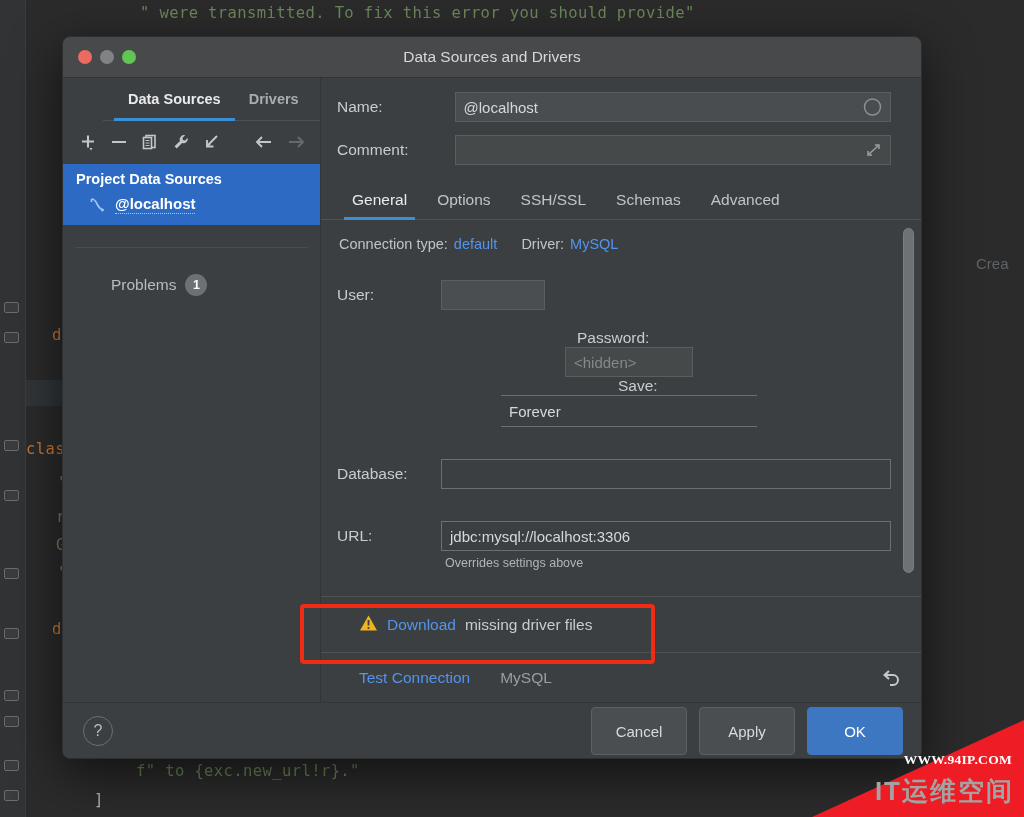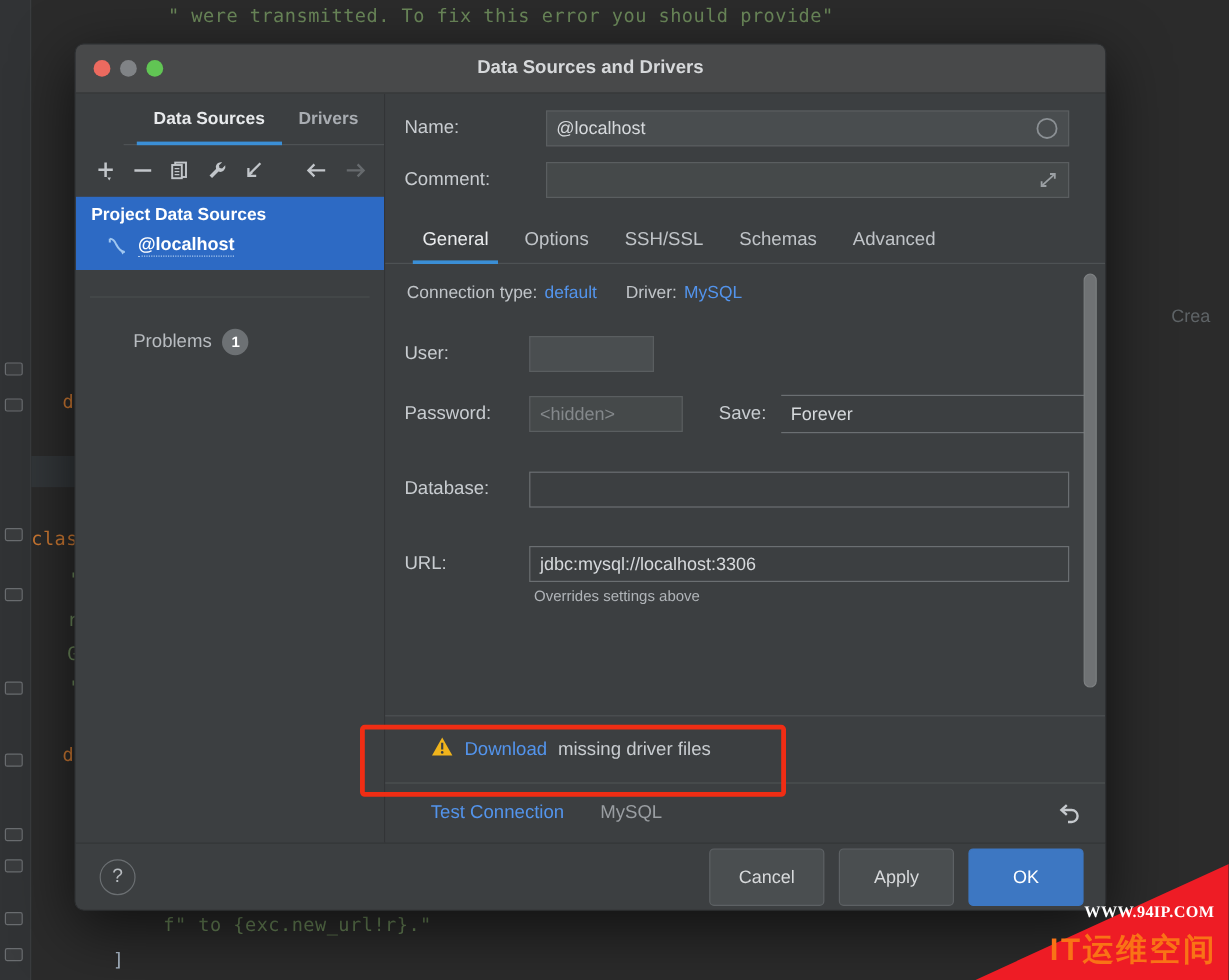--- a/index.html
+++ b/index.html
@@ -68,21 +68,21 @@
   }
   .traffic {
     display: flex; gap: 8px; margin-left: 15px;
   }
   .light { width: 14px; height: 14px; border-radius: 50%; }
   .light.close { background: #ec6a5f; }
   .light.min   { background: #808386; }
   .light.zoom  { background: #61c554; }
   #dialog-title {
     position: absolute; left: 0; right: 0; text-align: center;
-    font-size: 15.5px; font-weight: bold; color: #d6d8da;
+    font-size: 15.5px; font-weight: normal; color: #d6d8da;
     pointer-events: none;
   }
 
   
   #dialog-body {
     display: flex;
     height: 624px;
   }
 
   
@@ -348,21 +348,21 @@
     clip-path: polygon(100% 0, 100% 100%, 0 100%);
   }
   #wm-url {
     position: absolute; right: 12px; top: 32px;
     color: #ffffff; font-size: 13.5px; font-weight: bold;
     font-family: "Liberation Serif", serif;
     letter-spacing: 0.3px;
   }
   #wm-name {
     position: absolute; right: 10px; bottom: 8px;
-    color: #f97316; font-size: 26px; font-weight: bold;
+    color: #a3a3a3; font-size: 26px; font-weight: bold;
     letter-spacing: 2px;
   }
 </style>
 </head>
 <body>
 
 <div id="ide-background">
   <div class="ide-gutter"></div>
 
   <div class="fold-marker" style="top:302px"></div>
@@ -545,21 +545,21 @@
         </div>
 
 
         <div class="frow" style="margin-top:28px;">
           <div class="flabel w-host">User:</div>
           <div class="u-field empty" style="width:104px;">
             <span></span>
           </div>
         </div>
 
-        <div class="frow" style="margin-top:18px;">
+        <div class="frow" style="margin-top:18px;flex-direction:column;">
           <div class="flabel w-host">Password:</div>
           <div class="u-field" style="width:128px;">
             <span class="ph">&lt;hidden&gt;</span>
           </div>
           <div class="flabel" style="width:82px; padding-left:30px;">Save:</div>
           <div class="u-field" style="width:256px; background:transparent; border:none; border-top:1px solid #6b6f72; border-bottom:1px solid #6b6f72; height:32px;">
             <span>Forever</span>
           </div>
         </div>
 

